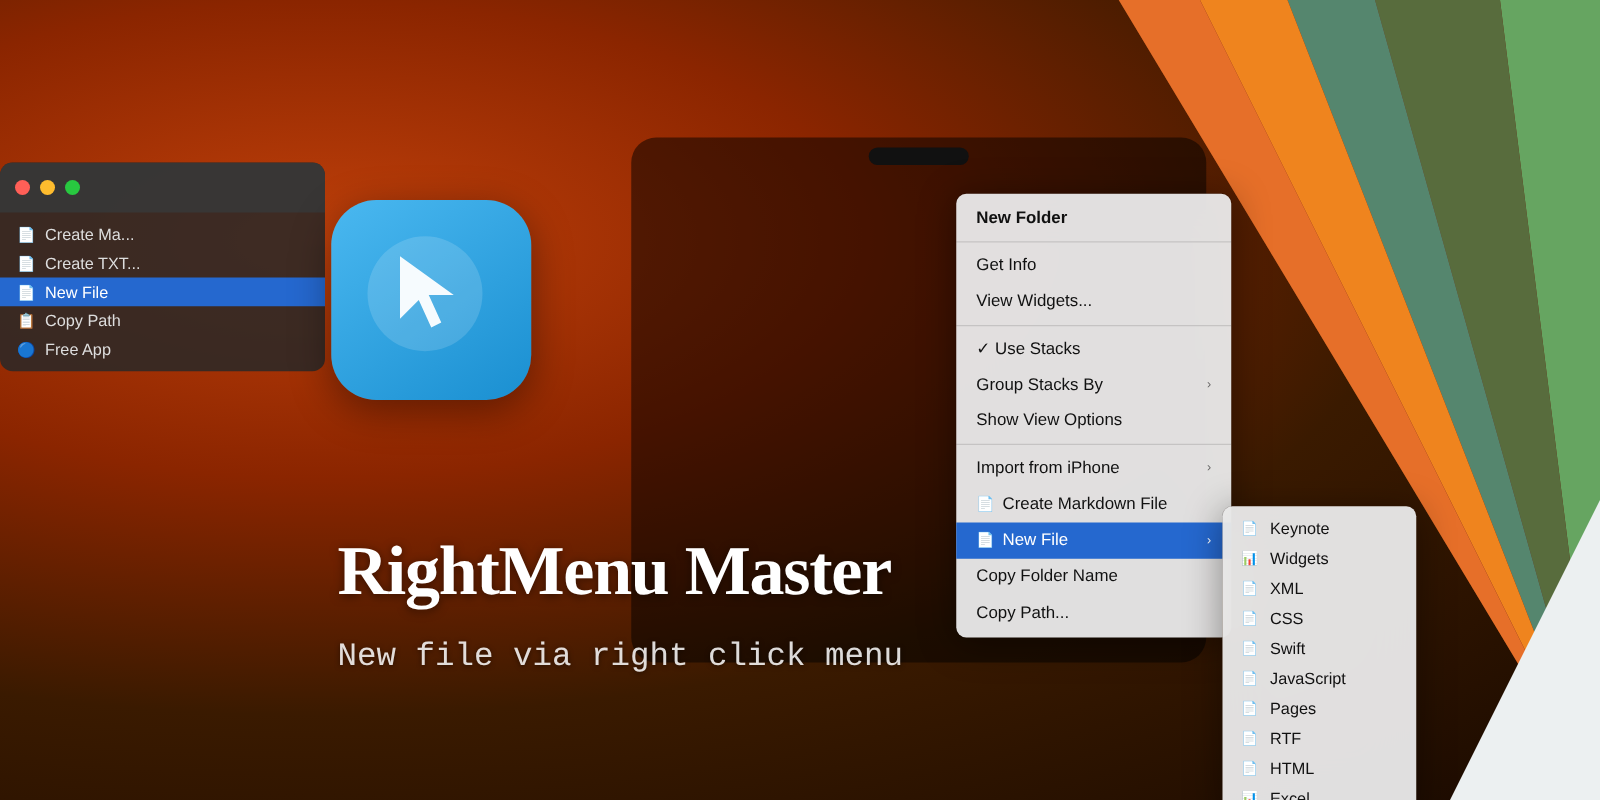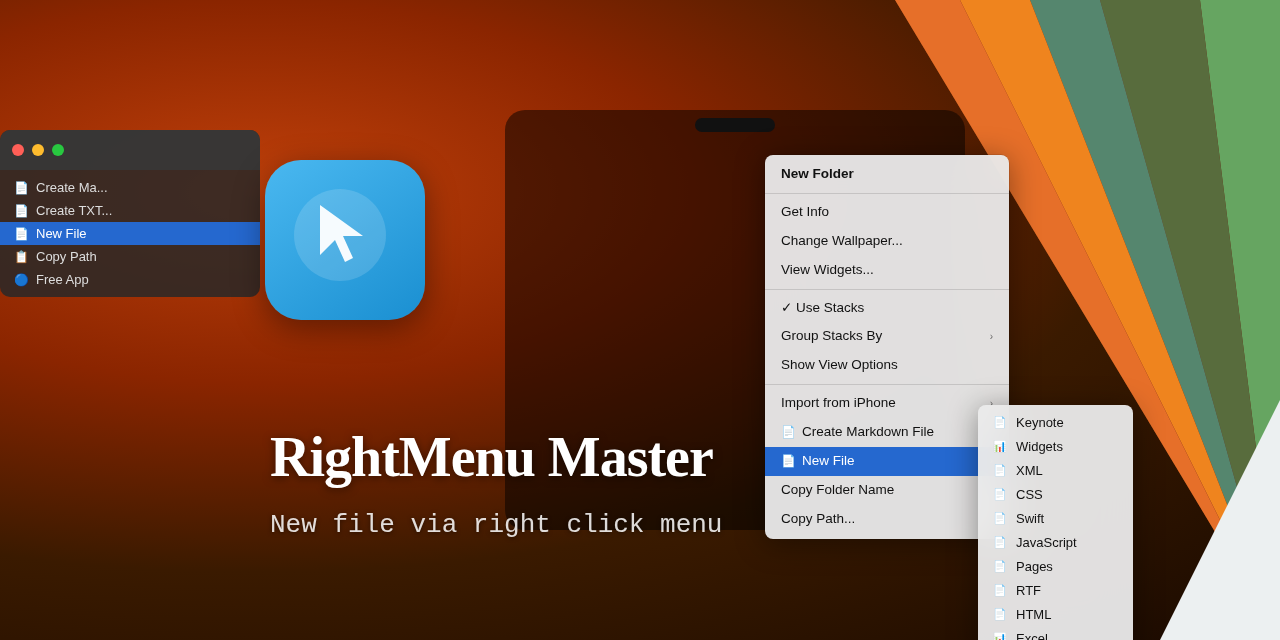--- a/index.html
+++ b/index.html
@@ -73,21 +73,21 @@
 
     .finder-row.selected .row-icon {
       color: white;
     }
 
     
     .context-menu-desktop {
       position: absolute;
       left: 765px;
       top: 155px;
-      width: 244px;
+      width: 220px;
       background: rgba(235, 235, 235, 0.95);
       backdrop-filter: blur(20px);
       border-radius: 8px;
       box-shadow: 0 4px 30px rgba(0,0,0,0.4), 0 0 0 0.5px rgba(0,0,0,0.2);
       padding: 5px 0;
       z-index: 10;
     }
 
     .ctx-item {
       padding: 5px 16px;
@@ -296,23 +296,20 @@
 
 <div class="context-menu-desktop">
   <div class="ctx-item" style="font-weight:600;">
     <span>New Folder</span>
   </div>
   <div class="ctx-separator"></div>
   <div class="ctx-item">
     <span>Get Info</span>
   </div>
   <div class="ctx-item">
-    <span>Change Wallpaper...</span>
-  </div>
-  <div class="ctx-item">
     <span>View Widgets...</span>
   </div>
   <div class="ctx-separator"></div>
   <div class="ctx-item">
     <span>✓ <span>Use Stacks</span></span>
   </div>
   <div class="ctx-item">
     <span>Group Stacks By</span>
     <span class="chevron">›</span>
   </div>

